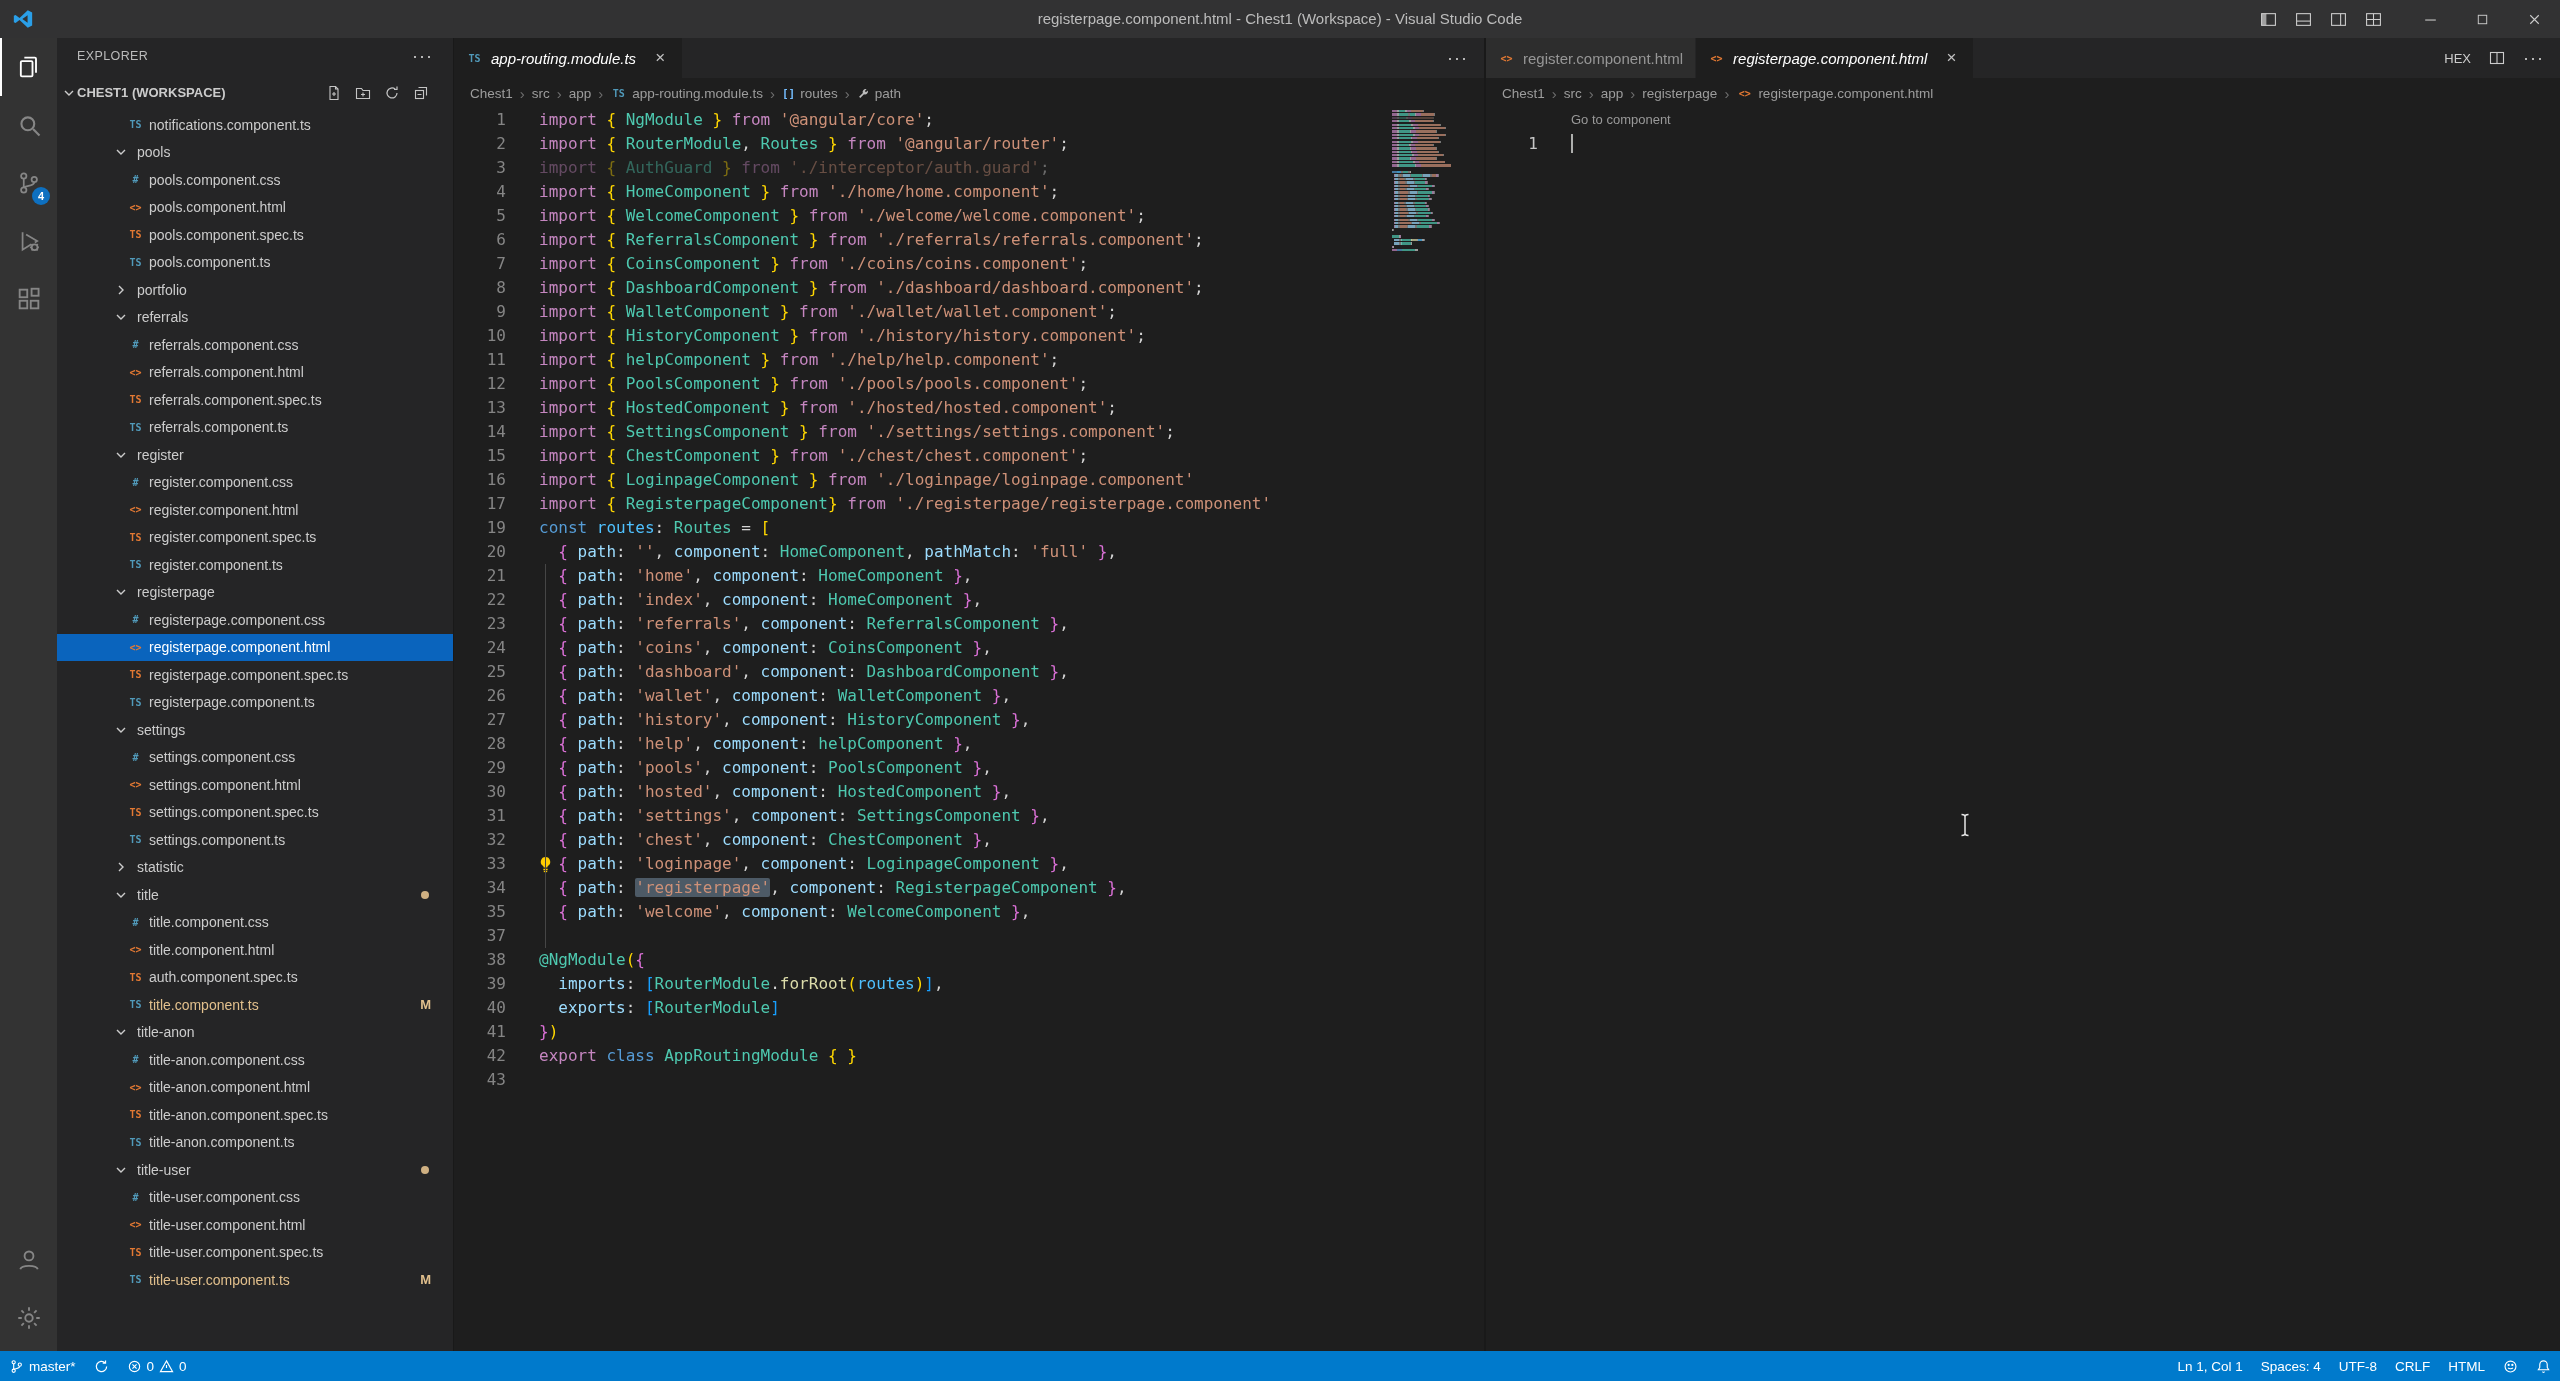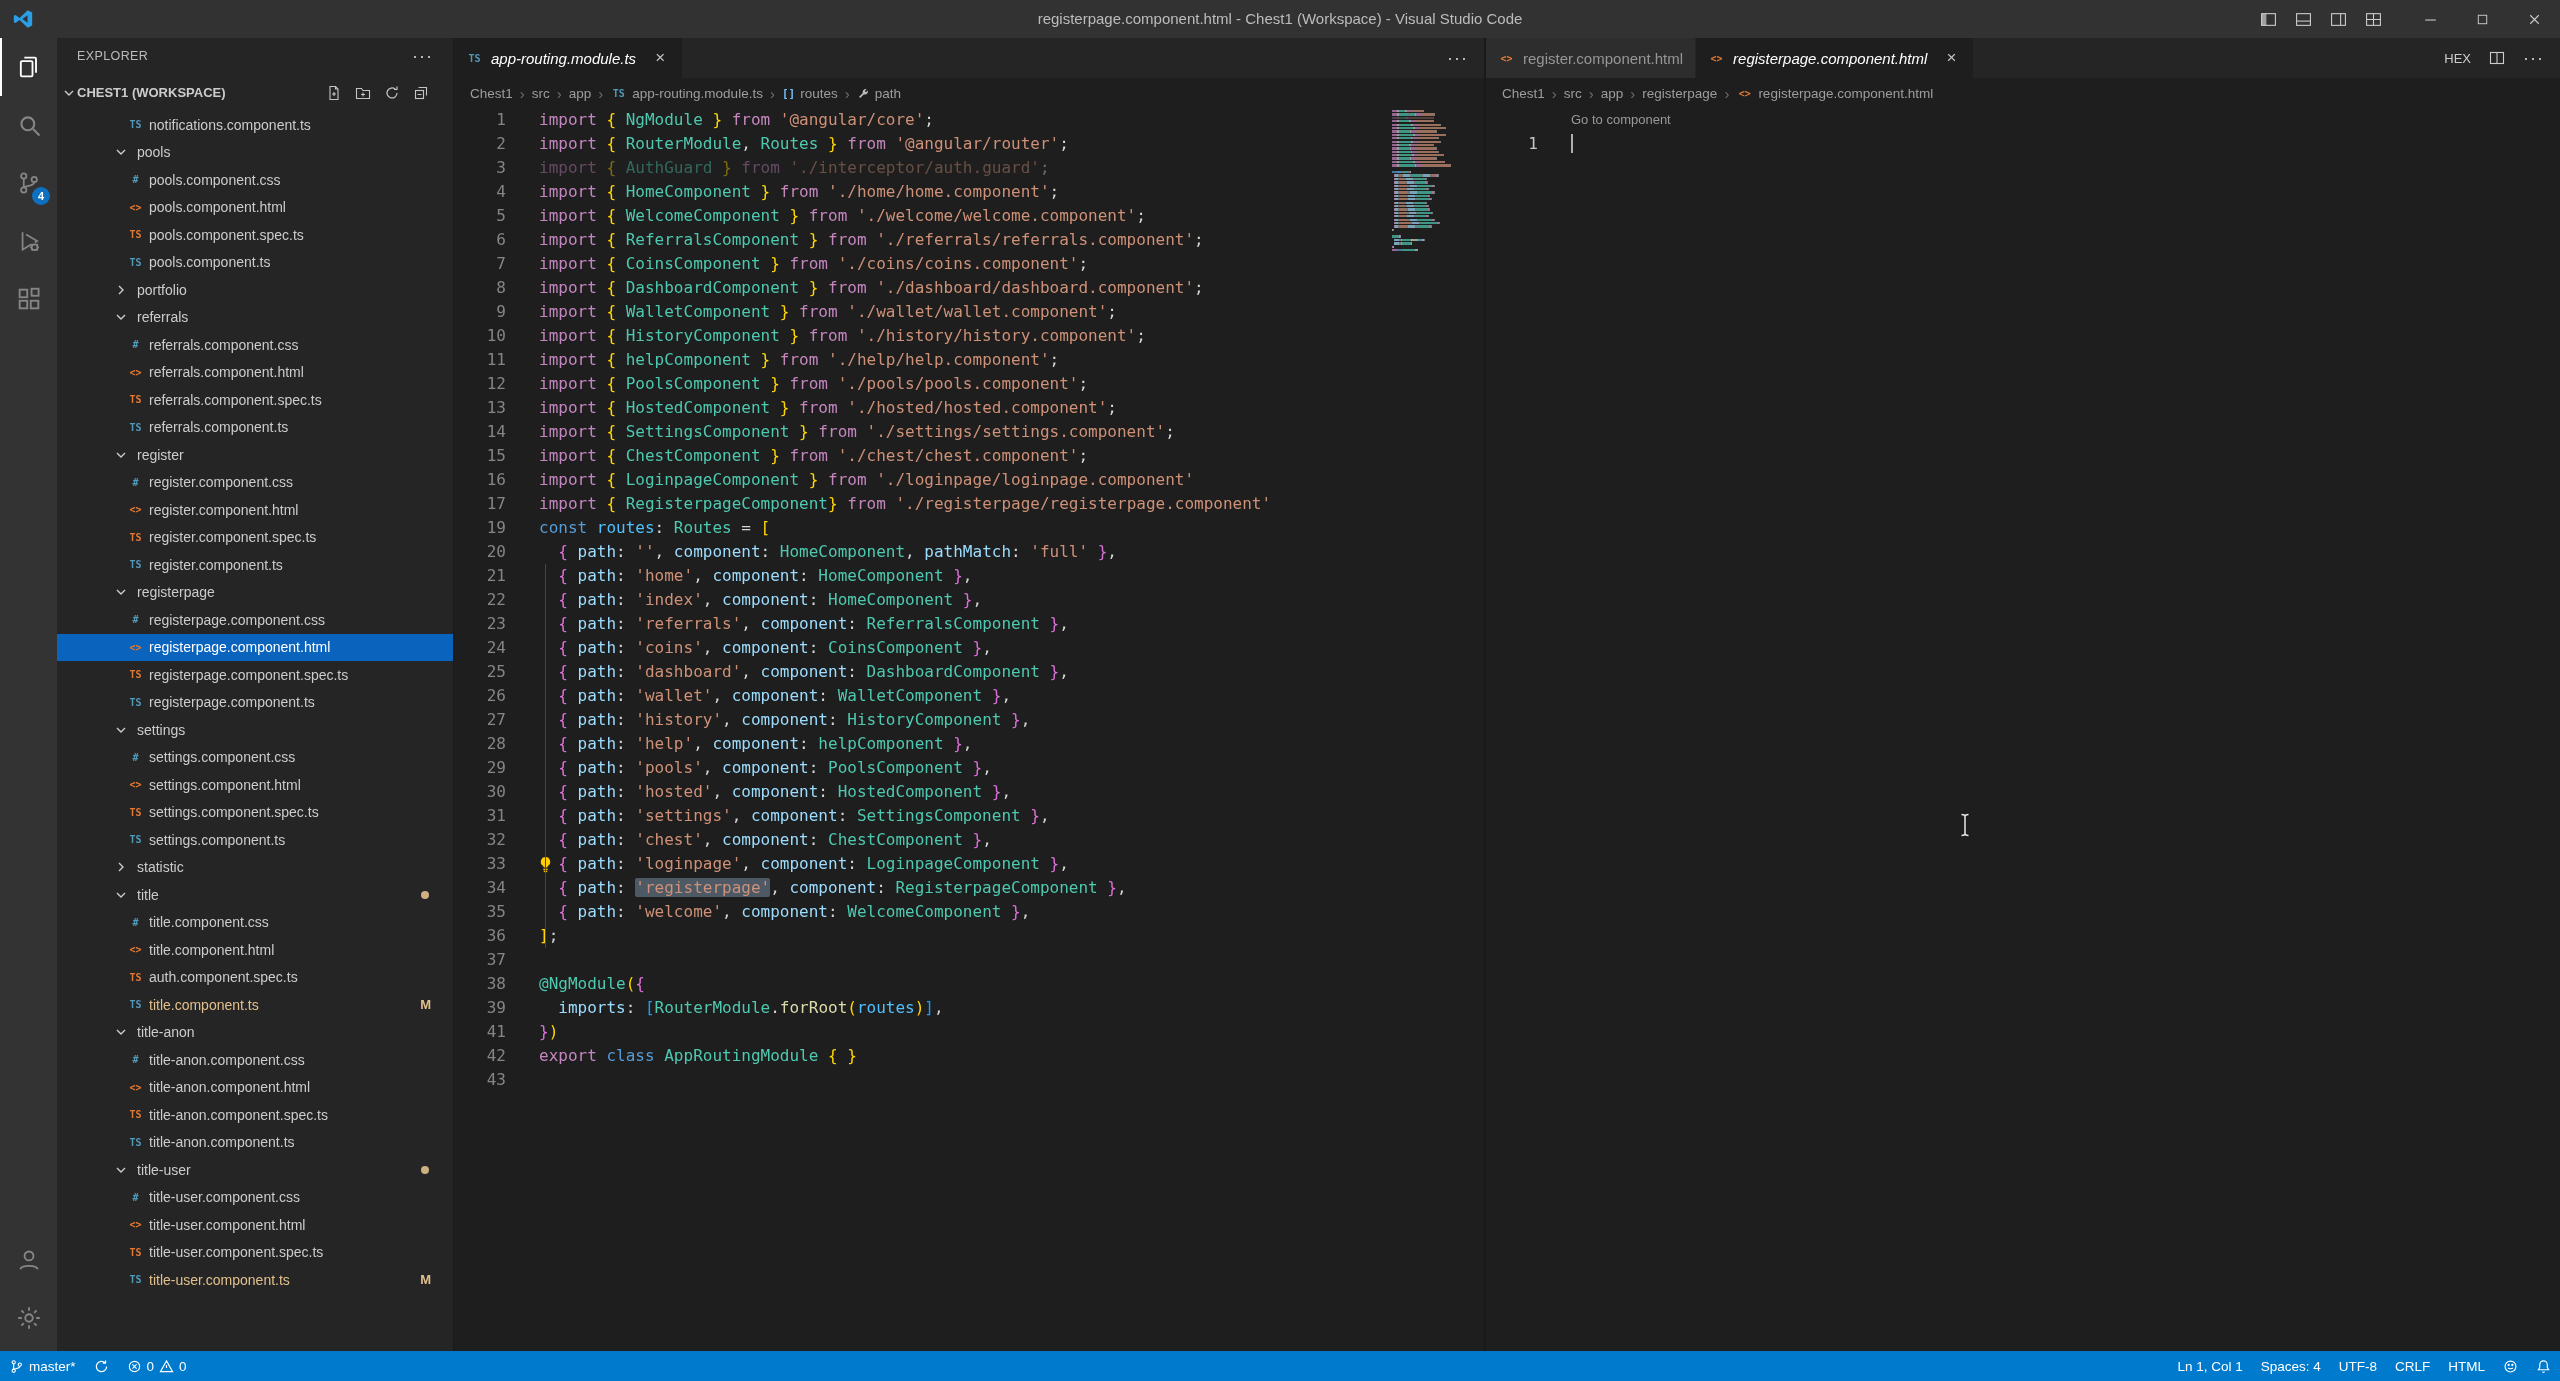--- a/index.html
+++ b/index.html
@@ -659,34 +659,34 @@
           </div>
           <div class="cline">
             <span class="num">34</span>
             <span class="ltext"><span class="tk-p">  </span><span class="tk-m">{ </span><span class="tk-v">path</span><span class="tk-p">: </span><span class="tk-sh">'registerpage'</span><span class="tk-p">, </span><span class="tk-v">component</span><span class="tk-p">: </span><span class="tk-t">RegisterpageComponent</span><span class="tk-m"> }</span><span class="tk-p">,</span></span>
           </div>
           <div class="cline">
             <span class="num">35</span>
             <span class="ltext"><span class="tk-p">  </span><span class="tk-m">{ </span><span class="tk-v">path</span><span class="tk-p">: </span><span class="tk-s">'welcome'</span><span class="tk-p">, </span><span class="tk-v">component</span><span class="tk-p">: </span><span class="tk-t">WelcomeComponent</span><span class="tk-m"> }</span><span class="tk-p">,</span></span>
           </div>
           <div class="cline">
-            <span class="num">36</span>
-            <span class="ltext"><span class="tk-g">]</span><span class="tk-p">;</span></span>
-          </div>
-          <div class="cline">
             <span class="num">37</span>
             <span class="ltext"></span>
           </div>
           <div class="cline">
             <span class="num">38</span>
             <span class="ltext"><span class="tk-t">@NgModule</span><span class="tk-g">(</span><span class="tk-m">{</span></span>
           </div>
           <div class="cline">
             <span class="num">39</span>
             <span class="ltext"><span class="tk-p">  </span><span class="tk-v">imports</span><span class="tk-p">: </span><span class="tk-bl">[</span><span class="tk-t">RouterModule</span><span class="tk-p">.</span><span class="tk-f">forRoot</span><span class="tk-g">(</span><span class="tk-c">routes</span><span class="tk-g">)</span><span class="tk-bl">]</span><span class="tk-p">,</span></span>
+          </div>
+          <div class="cline">
+            <span class="num">40</span>
+            <span class="ltext"><span class="tk-p">  </span><span class="tk-v">exports</span><span class="tk-p">: </span><span class="tk-bl">[</span><span class="tk-t">RouterModule</span><span class="tk-bl">]</span></span>
           </div>
           <div class="cline">
             <span class="num">41</span>
             <span class="ltext"><span class="tk-m">}</span><span class="tk-g">)</span></span>
           </div>
           <div class="cline">
             <span class="num">42</span>
             <span class="ltext"><span class="tk-k">export </span><span class="tk-b">class </span><span class="tk-t">AppRoutingModule</span><span class="tk-p"> </span><span class="tk-g">{ }</span></span>
           </div>
           <div class="cline">

